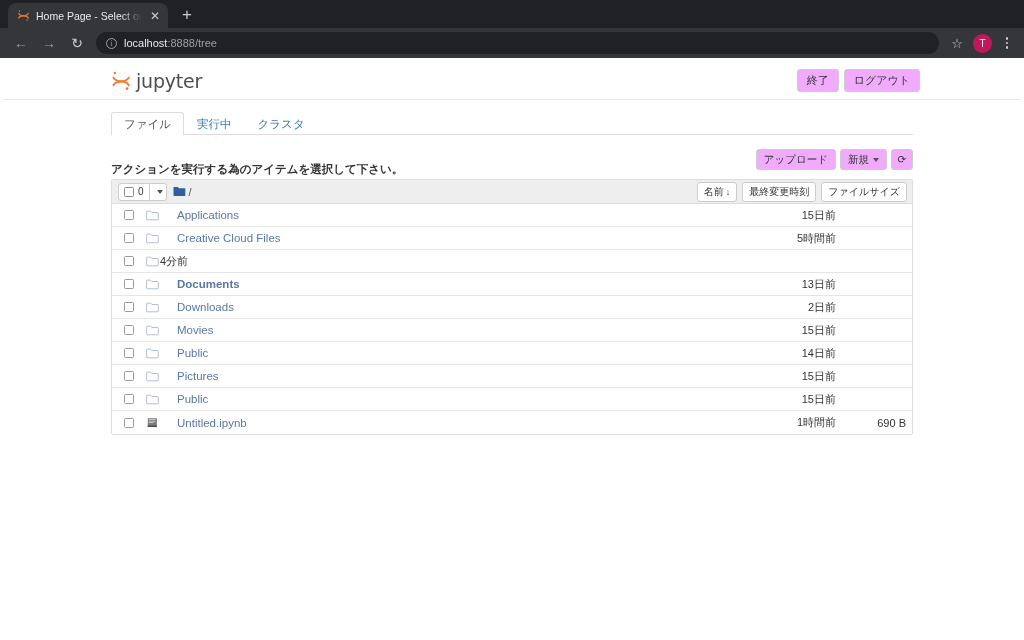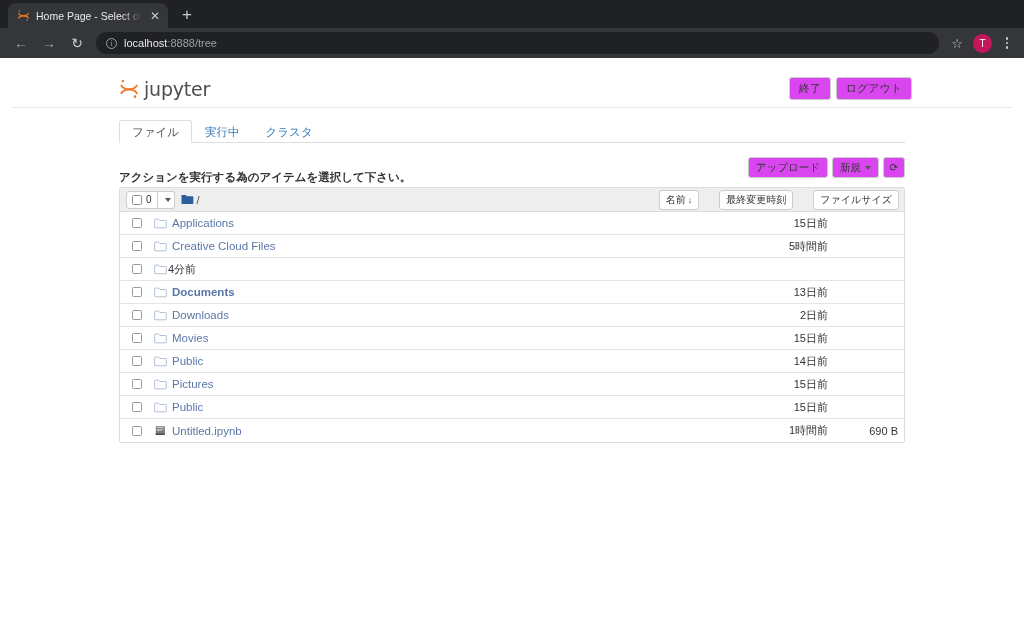--- a/index.html
+++ b/index.html
@@ -77,36 +77,36 @@
     justify-content: center; margin: 0 4px;
   }
   .kebab {
     width: 18px; height: 20px; display: flex; flex-direction: column;
     align-items: center; justify-content: center; gap: 2px;
   }
   .kebab i { width: 2.5px; height: 2.5px; border-radius: 50%; background: #c9ccd0; display: block; }
 
   
   .viewport { flex: 1 1 auto; background: #fff; overflow: hidden; position: relative; }
-  .page { width: 1024px; padding: 12px; }
+  .page { width: 1024px; padding: 4px; }
 
   .jp-header {
     height: 38px; border-bottom: 1px solid #e7e7e7;
     display: flex; align-items: center; justify-content: space-between;
     padding: 0 100px 0 107px;
   }
   .jp-logo { display: flex; align-items: center; gap: 5px; }
   .jp-logo-mark { width: 20px; height: 22px; display: block; }
   .jp-logo-text {
     font-size: 19px; color: #4e4e4e; letter-spacing: -0.2px;
     font-family: "DejaVu Sans", sans-serif; font-weight: 400;
   }
   .jp-header-btns { display: flex; gap: 5px; }
   .btn {
-    font-size: 11px; color: #333; background: #d946ef;
+    font-size: 11px; color: #333; background: #f0abfc;
     border: 1px solid #ccc; border-radius: 3px;
     padding: 3px 9px; line-height: 15px; white-space: nowrap;
   }
   .btn-sm { padding: 2px 7px; font-size: 10.5px; }
 
   .jp-body { padding: 0 107px; }
 
   .tabs-row {
     display: flex; align-items: flex-end; border-bottom: 1px solid #ddd;
     margin-top: 11px; height: 24px; padding-left: 0;
@@ -156,37 +156,37 @@
     background: #fff; border: 1px solid #ccc; border-left: none;
     border-radius: 0 3px 3px 0; height: 18px; width: 17px;
     display: flex; align-items: center; justify-content: center;
   }
   .cb {
     width: 10px; height: 10px; border: 1px solid #8a8a8a;
     border-radius: 1.5px; background: #fff; display: inline-block;
   }
   .breadcrumb { display: flex; align-items: center; gap: 3px; font-size: 11px; color: #555; }
   .folder-blue { width: 13px; height: 11px; display: block; }
-  .head-right { display: flex; gap: 20px; }
+  .head-right { display: flex; gap: 5px; }
   .hbtn {
     font-size: 10px; color: #333; background: #fff; border: 1px solid #ccc;
     border-radius: 3px; padding: 2px 6px; line-height: 13px; white-space: nowrap;
   }
   .sort-arrow { font-size: 9px; margin-left: 2px; }
 
   .row {
     display: flex; align-items: center; height: 23px;
     border-bottom: 1px solid #e5e5e5; padding: 0 6px 0 12px;
     background: #fff;
   }
   .row:last-child { border-bottom: none; }
   .row-cb { width: 10px; height: 10px; border: 1px solid #9a9a9a; border-radius: 1.5px; background: #fff; flex: 0 0 10px; }
   .row-icon { width: 14px; flex: 0 0 14px; margin-left: 12px; display: flex; align-items: center; }
   .row-name {
-    font-size: 11.5px; color: #5a77a8; margin-left: 4px; flex: 1 1 auto;
+    font-size: 11.5px; color: #5a77a8; margin-left: 17px; flex: 1 1 auto;
     white-space: nowrap; overflow: hidden;
   }
   .row-time { font-size: 11px; color: #333; text-align: right; flex: 0 0 auto; margin-right: 12px; }
   .row-size { font-size: 11px; color: #333; text-align: right; flex: 0 0 58px; }
 </style>
 </head>
 <body>
 
 <div class="browser">
 

